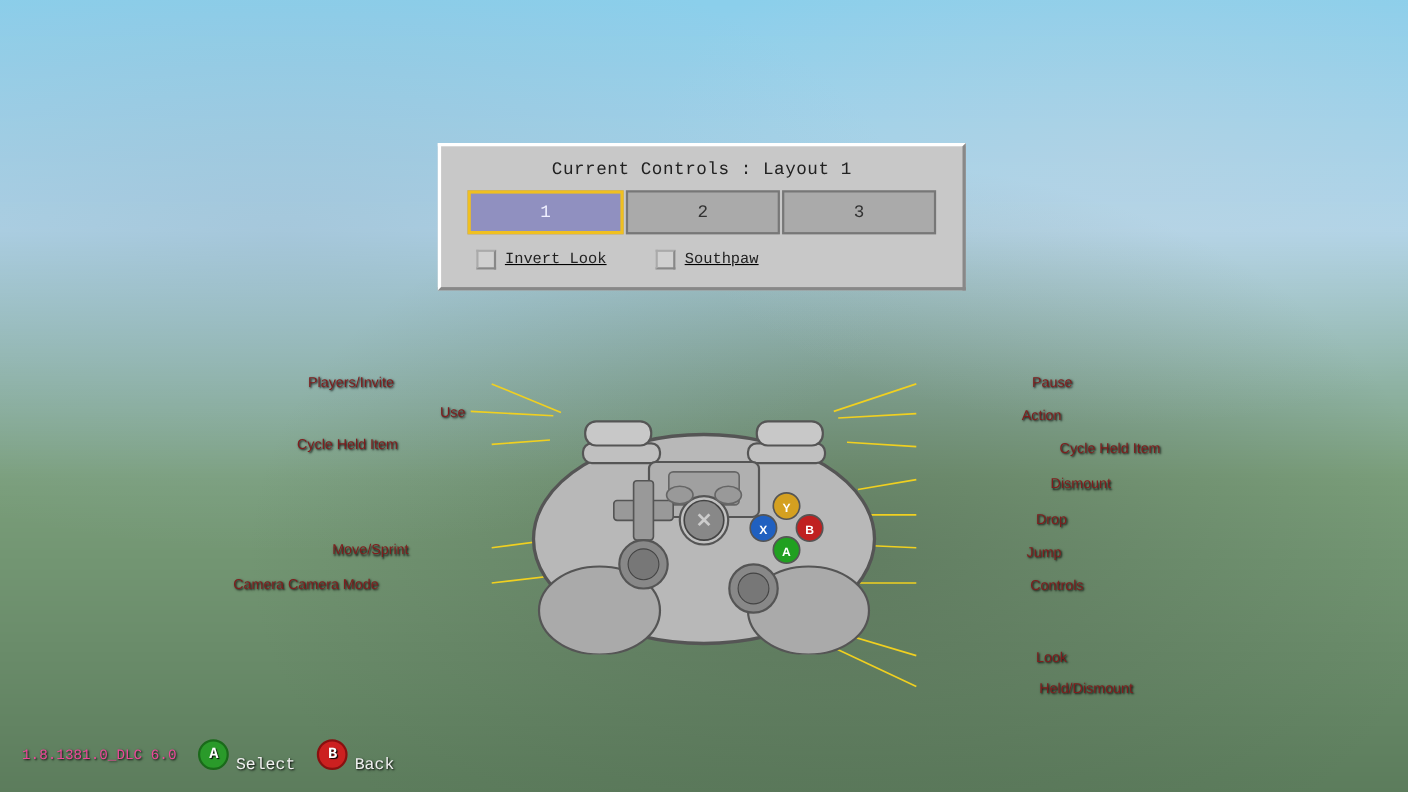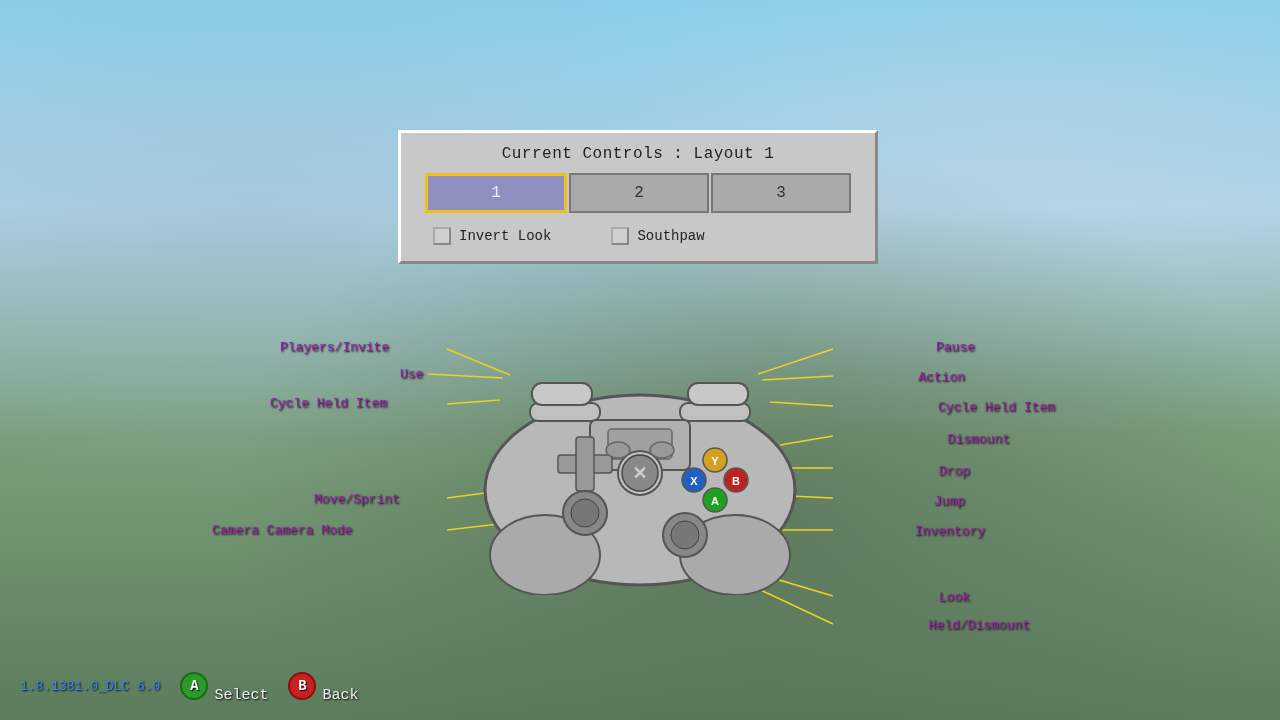--- a/index.html
+++ b/index.html
@@ -84,21 +84,22 @@
 
     .checkboxes {
       display: flex;
       flex-direction: column;
       gap: 10px;
       padding-left: 8px;
     }
 
     .checkbox-row {
       display: flex;
-      gap: 60px;
+      gap: 45px;
+      text-decoration: underline;
     }
 
     .checkbox-item {
       display: flex;
       align-items: center;
       gap: 8px;
       font-family: 'Courier New', monospace;
       font-size: 14px;
       color: #222;
     }
@@ -109,32 +110,32 @@
       background: #d0d0d0;
       border: 2px solid #888;
       border-top-color: #aaa;
       border-left-color: #aaa;
       flex-shrink: 0;
     }
 
     
     .label {
       position: absolute;
-      font-family: Liberation Mono, monospace;
+      font-family: Liberation Sans, sans-serif;
       font-size: 13px;
-      color: #a21caf;
+      color: #7f1d1d;
       text-shadow: 1px 1px 2px #000;
       white-space: nowrap;
     }
 
     
     .label-players-invite { top: 340px; left: 280px; }
     .label-use { top: 367px; left: 400px; }
     .label-cycle-held-left { top: 396px; left: 270px; }
-    .label-move-sprint { top: 492px; left: 314px; }
+    .label-move-sprint { top: 492px; left: 302px; }
     .label-change-camera { top: 523px; left: 212px; }
 
     
     .label-pause { top: 340px; right: 305px; }
     .label-action { top: 370px; right: 315px; }
     .label-cycle-held-right { top: 400px; right: 225px; }
     .label-inventory { top: 432px; right: 270px; }
     .label-drop { top: 464px; right: 310px; }
     .label-jump { top: 494px; right: 315px; }
     .label-crafting { top: 524px; right: 295px; }
@@ -156,21 +157,21 @@
     .bottom-bar {
       position: absolute;
       bottom: 16px;
       left: 20px;
       display: flex;
       align-items: center;
       gap: 20px;
     }
 
     .version-text {
-      color: #3b82f6;
+      color: #ec4899;
       font-family: 'Courier New', monospace;
       font-size: 13px;
       text-shadow: 1px 1px 2px #000;
       text-align: center;
     }
 
     .btn-indicator {
       display: flex;
       align-items: center;
       gap: 6px;
@@ -318,21 +319,21 @@
 <div class="label label-cycle-held-left">Cycle Held Item</div>
 <div class="label label-move-sprint">Move/Sprint</div>
 <div class="label label-change-camera">Camera Camera Mode</div>
 
 <div class="label label-pause">Pause</div>
 <div class="label label-action">Action</div>
 <div class="label label-cycle-held-right">Cycle Held Item</div>
 <div class="label label-inventory">Dismount</div>
 <div class="label label-drop">Drop</div>
 <div class="label label-jump">Jump</div>
-<div class="label label-crafting">Inventory</div>
+<div class="label label-crafting">Controls</div>
 
 <div class="label label-look">Look</div>
 <div class="label label-sneak">Held/Dismount</div>
 
 <div class="bottom-bar">
   <span class="version-text">1.8.1381.0_DLC 6.0</span>
   <div class="btn-indicator">
     <div class="btn-circle btn-a">
       <span>A</span>
     </div>

